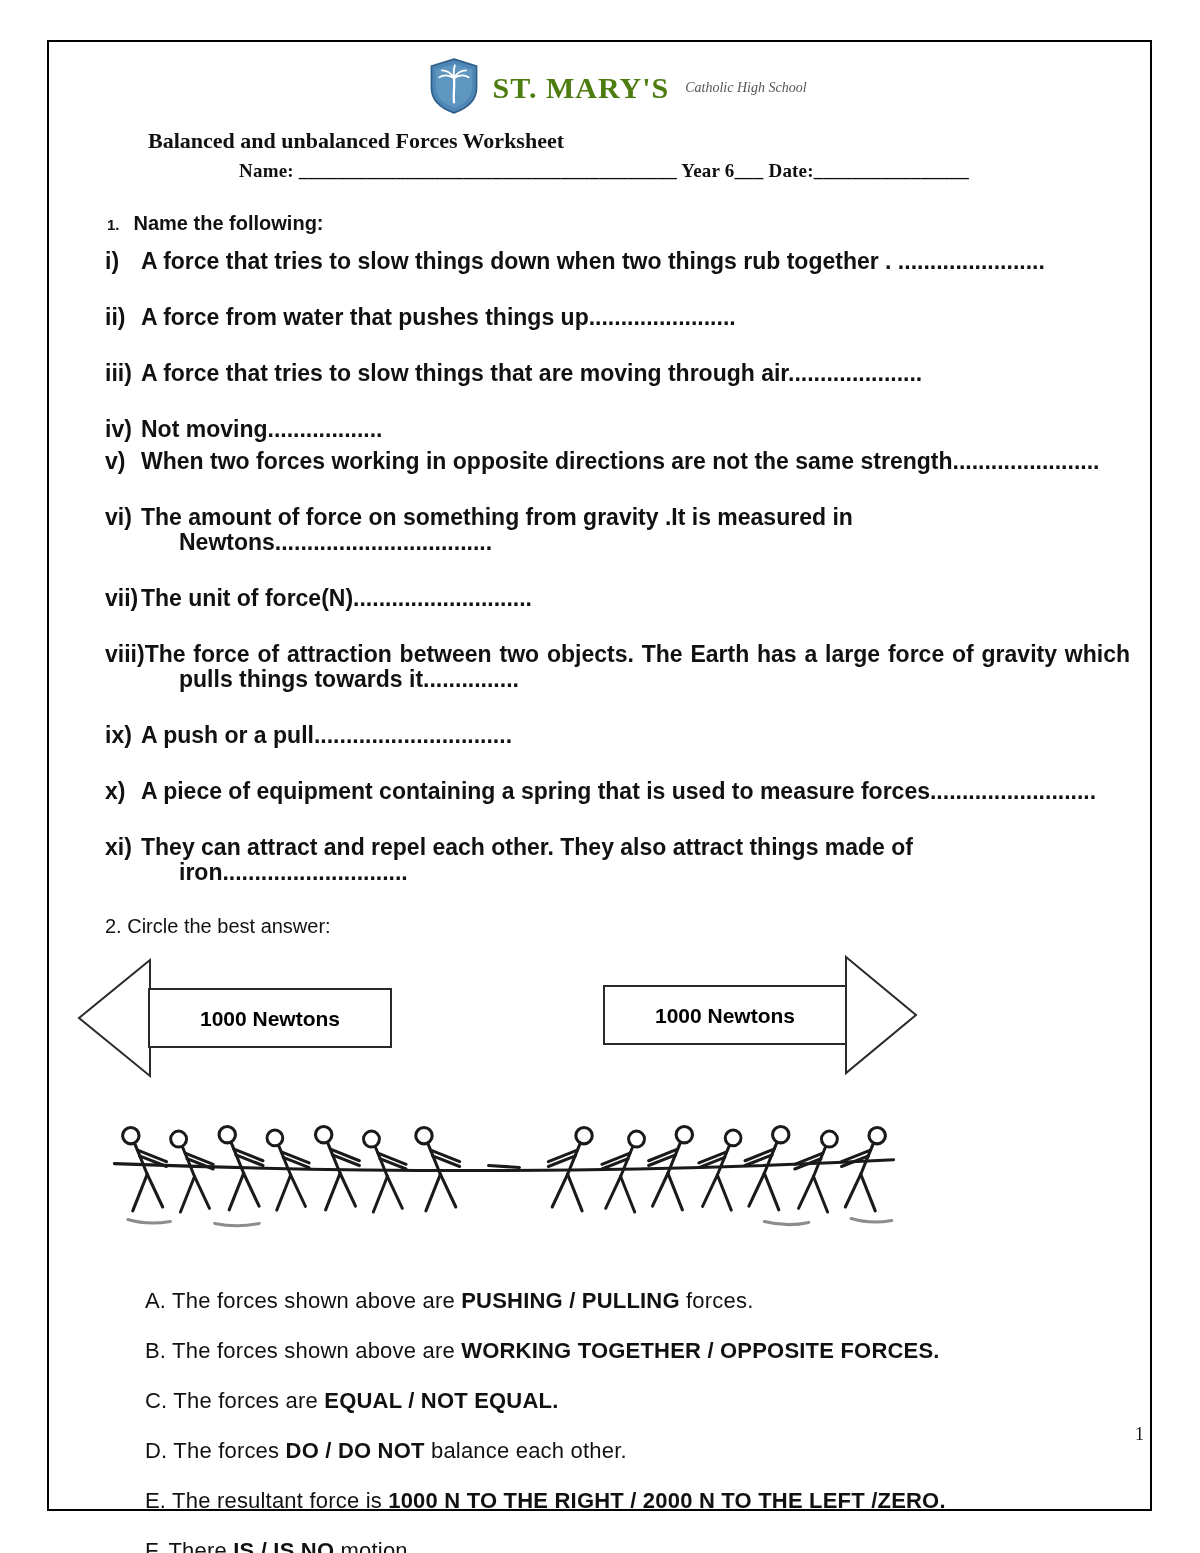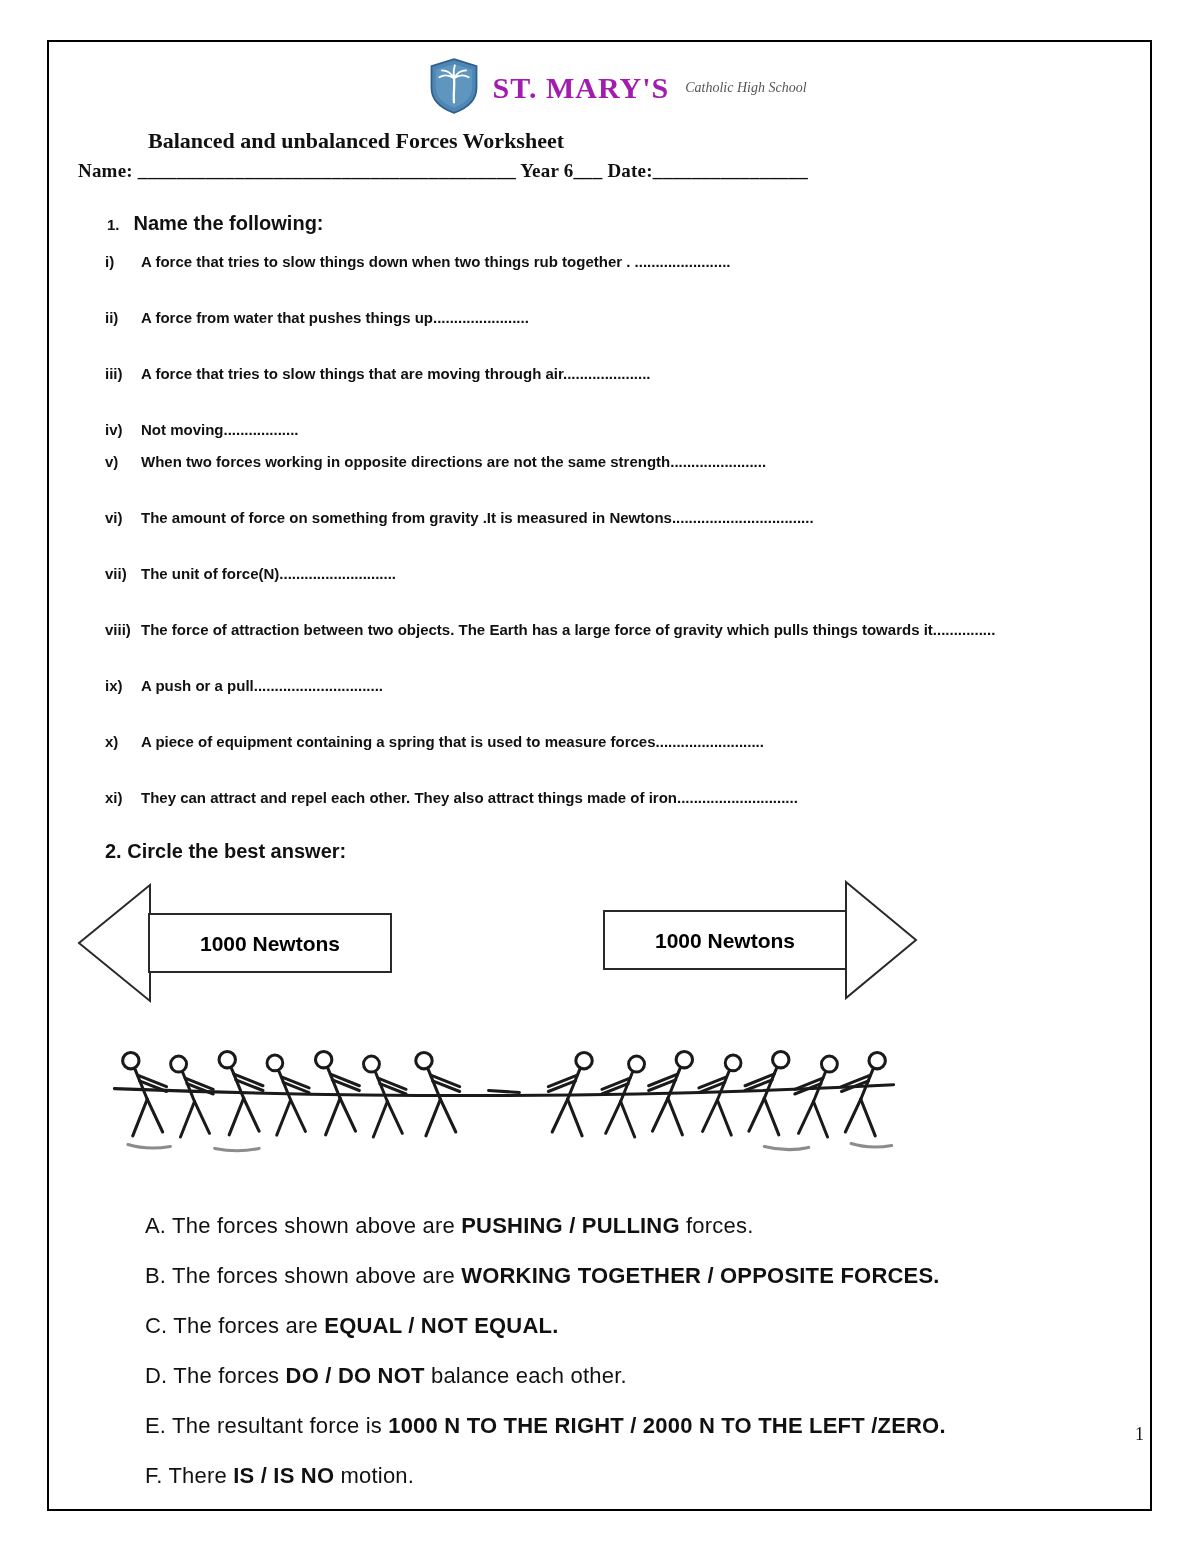--- a/index.html
+++ b/index.html
@@ -17,46 +17,46 @@
     box-sizing:border-box;
   }
   .content{
     position:absolute;left:47px;top:40px;width:1105px;height:1471px;
     box-sizing:border-box;
     padding:10px 22px 0 58px;
   }
   
   .logo-row{display:flex;align-items:center;justify-content:center;gap:12px;margin-top:6px;height:64px;}
   .school-name{
-    font-family:"Liberation Serif",serif;font-weight:700;font-size:30px;color:#a21caf;letter-spacing:1px;
+    font-family:"Liberation Serif",serif;font-weight:700;font-size:30px;color:#4d7c0f;letter-spacing:1px;
   }
   .school-tagline{
     font-family:"Liberation Serif",serif;font-style:italic;font-size:14px;color:#555;margin-left:4px;
   }
   
   .ws-title{
     font-family:"Liberation Serif",serif;font-weight:700;font-size:22px;margin:8px 0 0 43px;
   }
   .name-line{
-    font-family:"Liberation Serif",serif;font-weight:700;font-size:19px;margin:6px 0 0 -27px;letter-spacing:.2px;
+    font-family:"Liberation Serif",serif;font-weight:700;font-size:19px;margin:6px 0 0 -27px;letter-spacing:.2px;text-align:center;
   }
   
   .h1-row{margin:30px 0 0 2px;font-weight:700;}
   .h1-num{font-size:15px;margin-right:14px;}
   .h1-text{font-size:20px;}
   .q{
-    font-weight:700;font-size:15px;line-height:25px;
+    font-weight:700;font-size:23px;line-height:25px;
     padding-left:74px;text-indent:-74px;
     margin-top:31px;
   }
   .q.tight{margin-top:7px;}
   .q.justify{text-align:justify;}
   .rn{display:inline-block;min-width:36px;text-indent:0;}
   
-  .h2-row{margin:30px 0 0 0;font-weight:700;font-size:20px;}
+  .h2-row{margin:30px 0 0 0;font-weight:400;font-size:20px;}
   .arrows-row{
     display:flex;justify-content:space-between;align-items:center;
     width:845px;margin:16px 0 0 -30px;
   }
   .arrow-right-wrap{margin-top:-6px;}
   .arrow-label{font-family:"Liberation Sans",sans-serif;font-weight:700;font-size:21px;}
   .tug-wrap{margin:8px 0 0 -6px;}
   .opt{
     font-size:22px;font-weight:400;letter-spacing:.2px;
     margin:24px 0 0 40px;

